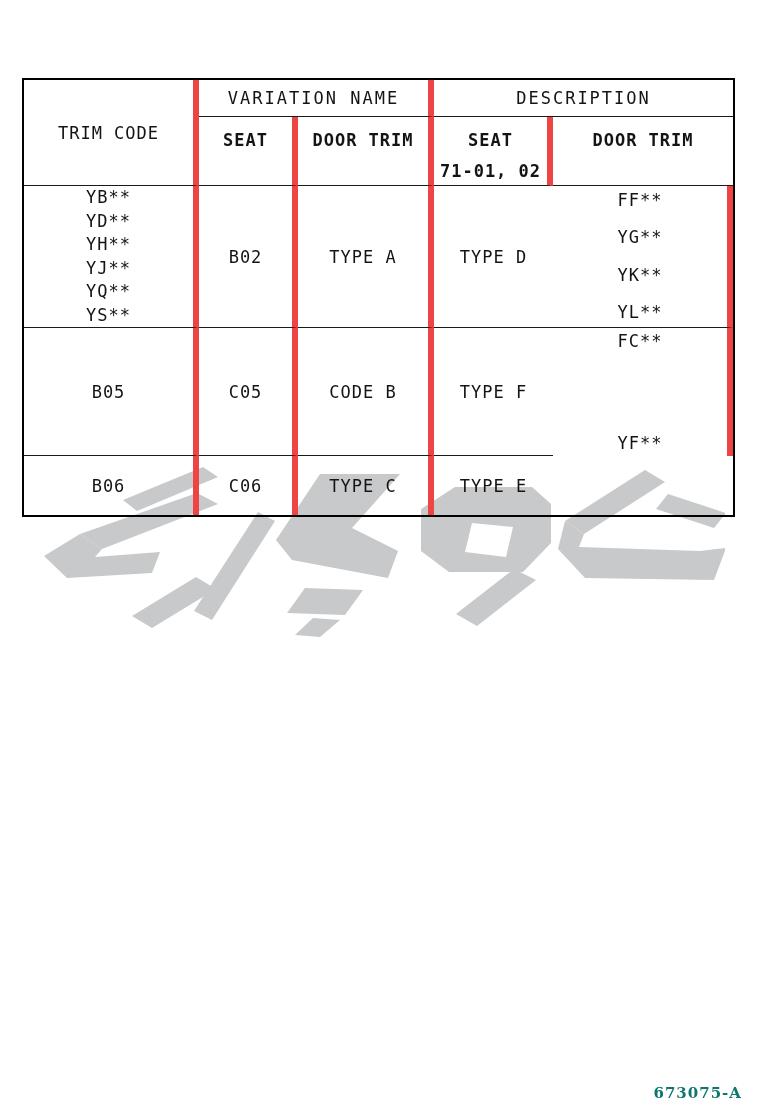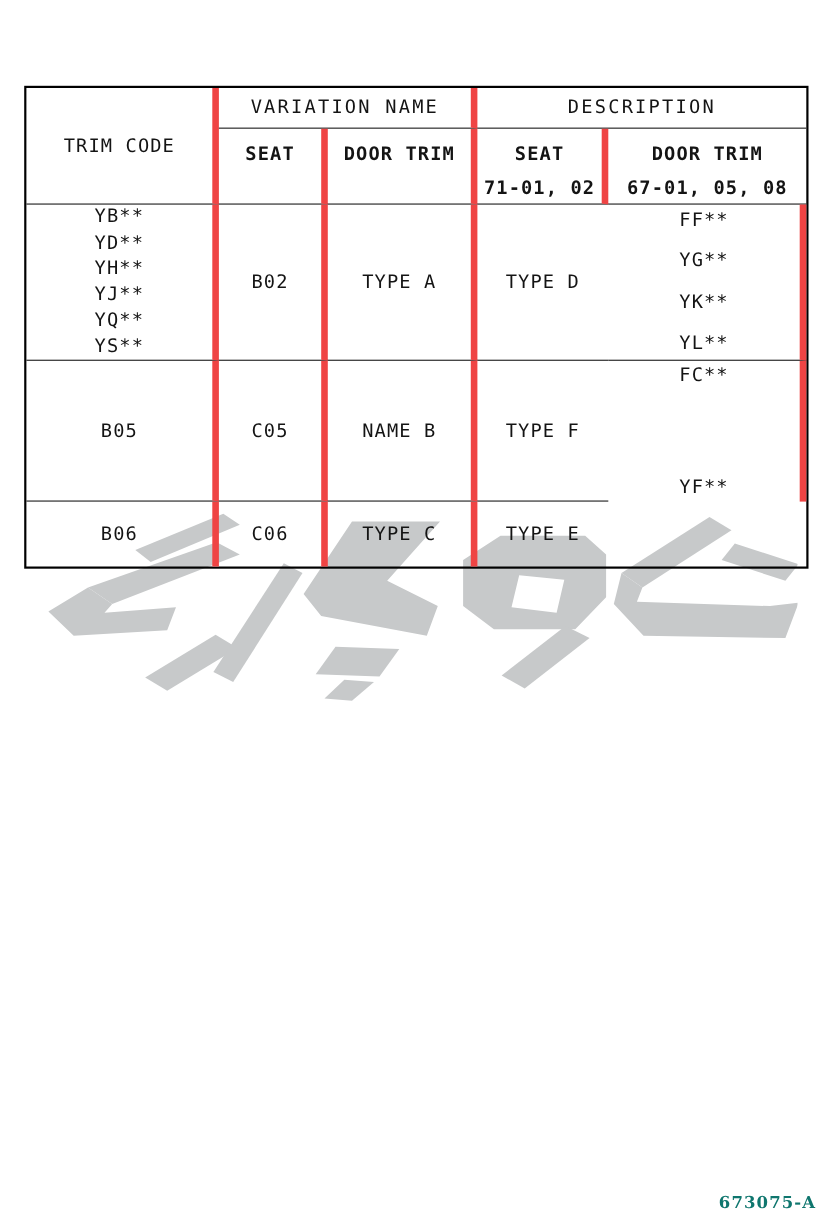--- a/index.html
+++ b/index.html
@@ -122,21 +122,20 @@
     </div>
     <div class="c h2">
       <span>DOOR TRIM</span>
     </div>
     <div class="c h2">
       <span>SEAT</span>
       <span>71-01, 02</span>
     </div>
     <div class="c h2 nr">
       <span>DOOR TRIM</span>
-      <span>67-01, 05, 08</span>
     </div>
 
     <div class="c codes lh1">
       <span>YB**</span>
       <span>YD**</span>
       <span>YH**</span>
       <span>YJ**</span>
       <span>YQ**</span>
       <span>YS**</span>
     </div>
@@ -156,21 +155,21 @@
       <span>YK**</span>
       <span>YL**</span>
     </div>
     <div class="c">
       <span>B05</span>
     </div>
     <div class="c">
       <span>C05</span>
     </div>
     <div class="c">
-      <span>NAME B</span>
+      <span>CODE B</span>
     </div>
     <div class="c nr">
       <span>TYPE F</span>
     </div>
 
     <div class="c codes lh3 nb">
       <span>FC**</span>
       <span>YF**</span>
     </div>
     <div class="c nb">

